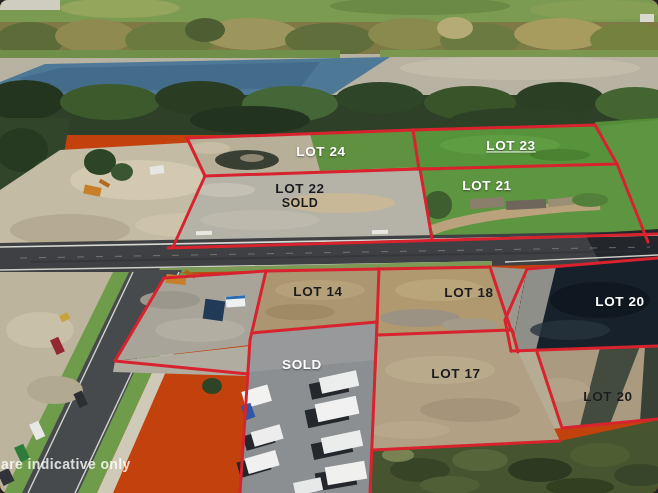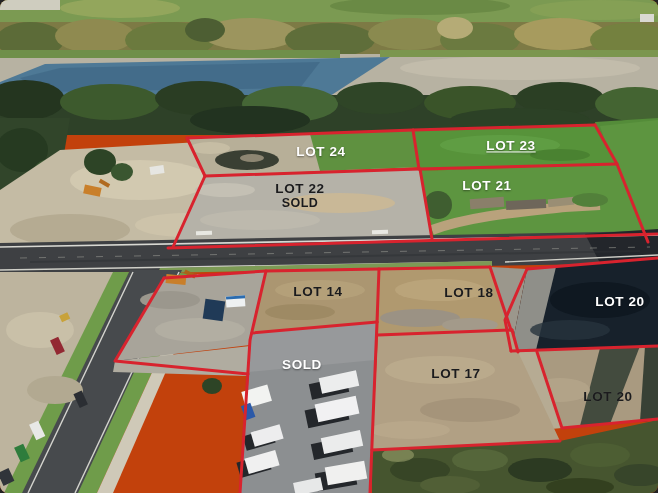--- a/index.html
+++ b/index.html
@@ -315,14 +315,15 @@
   </div>
 
   <div class="label dark" style="left:456px;top:374px;">
     <span>LOT 17</span>
   </div>
 
   <div class="label dark" style="left:608px;top:397px;">
     <span>LOT 20</span>
   </div>
 
+  <div id="watermark">are indicative only</div>
 
 </div>
 
 </body></html>

